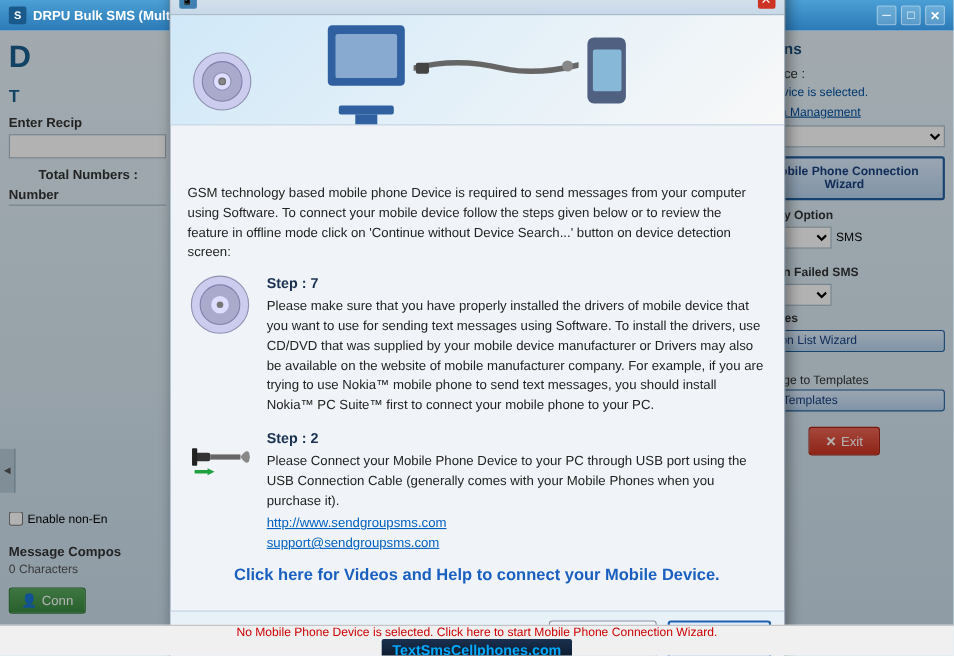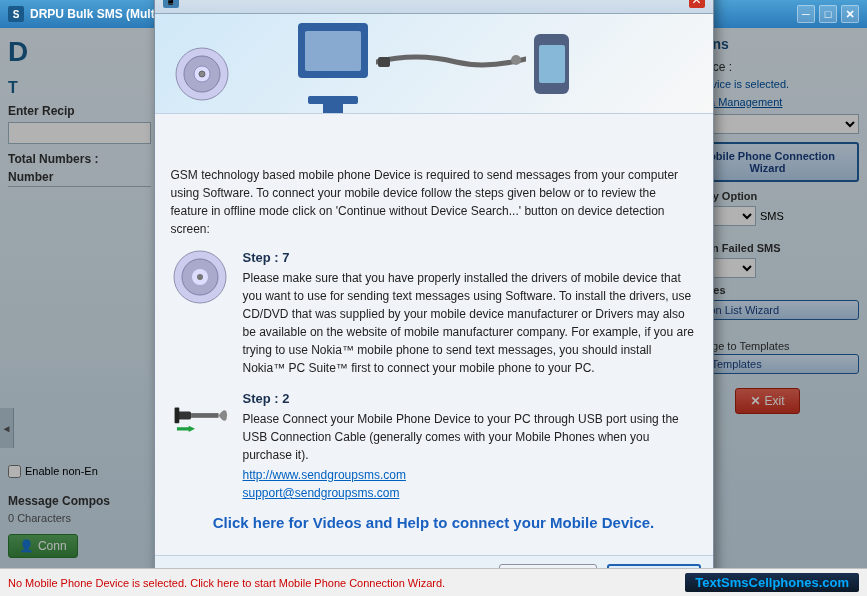--- a/index.html
+++ b/index.html
@@ -72,37 +72,38 @@
     .enter-recip-input {
       width: 100%;
       height: 22px;
       border: 1px solid #a0b8c8;
       background: white;
       margin-bottom: 8px;
     }
     .total-numbers {
       font-size: 12px; color: #333; font-weight: bold;
       margin-bottom: 4px;
+      margin-left: 27px;
     }
     .number-col-header {
       font-size: 12px; font-weight: bold; color: #333;
       border-bottom: 1px solid #a0b8c8;
       padding-bottom: 2px;
     }
     .scroll-left {
       position: absolute; bottom: 120px; left: 0;
       width: 14px; height: 40px;
       background: #b8cdd8;
       border-right: 1px solid #90aabb;
       display: flex; align-items: center; justify-content: center;
       font-size: 10px; color: #555;
     }
     .enable-non-label {
       position: absolute; bottom: 90px; left: 8px;
-      font-size: 11px; display: flex; align-items: flex-start; gap: 4px;
+      font-size: 11px; display: flex; align-items: center; gap: 4px;
     }
     .msg-compose-label {
       position: absolute; bottom: 60px; left: 8px;
       font-size: 12px; font-weight: bold; color: #333;
     }
     .chars-label {
       position: absolute; bottom: 44px; left: 8px;
       font-size: 11px; color: #555;
     }
     .connect-btn {
@@ -190,21 +191,21 @@
     }
 
     
     .status-bar {
       height: 28px;
       background: #f0f0f0;
       border-top: 1px solid #c0c0c0;
       display: flex; align-items: center;
       padding: 0 8px;
       font-size: 12px;
-      position: absolute; bottom: 0; left: 0; right: 0;
+      position: absolute; bottom: 0; left: 0; right: 0; flex-direction: column;
     }
     .status-text { color: #c00; font-size: 11px; flex: 1; }
     .brand-badge {
       background: linear-gradient(to bottom, #1a3050, #0a1828);
       color: #00aaff;
       padding: 2px 10px;
       font-size: 13px; font-weight: bold;
       border-radius: 2px;
     }
 

